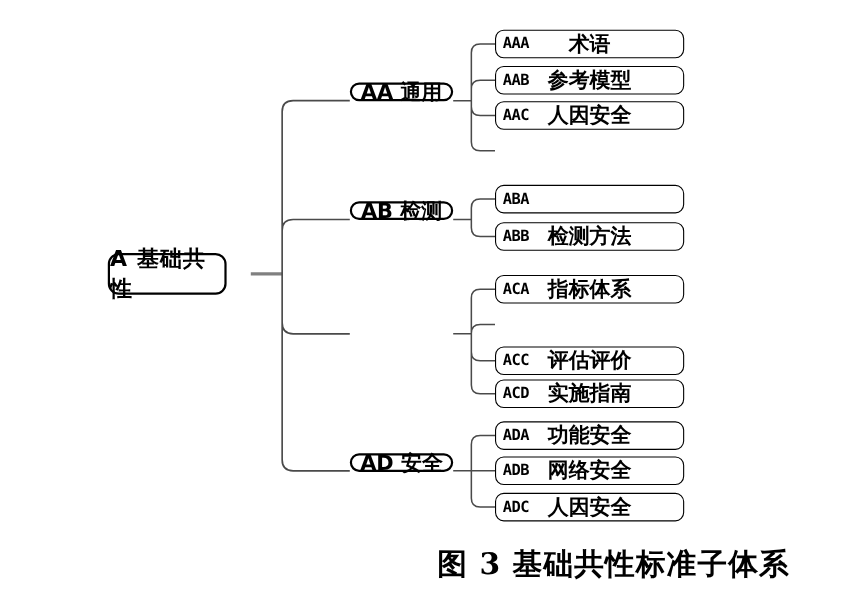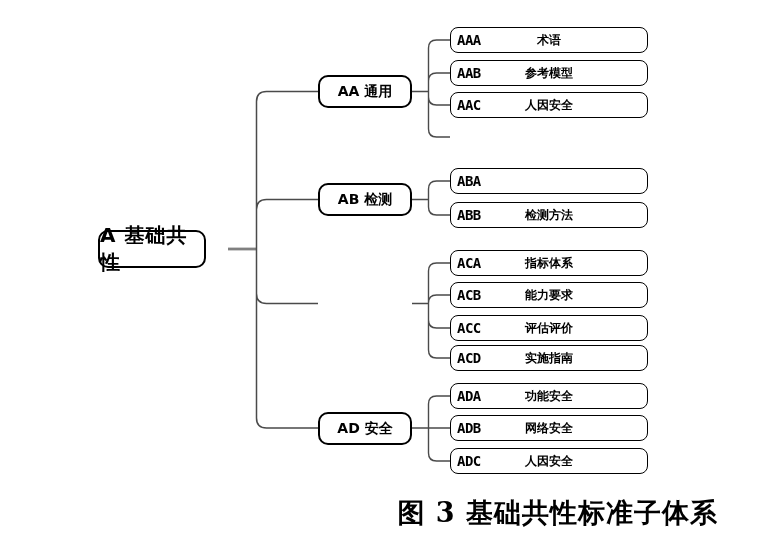--- a/index.html
+++ b/index.html
@@ -7,32 +7,32 @@
     width:768px;height:554px;background:#ffffff;position:relative;overflow:hidden;
     font-family:"DejaVu Sans","Liberation Sans",sans-serif;color:#000;
   }
   .stage{position:absolute;left:0;top:0;width:768px;height:554px;}
   svg.connectors{position:absolute;left:0;top:0;width:768px;height:554px;}
   .node{
     position:absolute;background:#ffffff;border:2px solid #000;border-radius:10px;
     display:flex;align-items:center;justify-content:center;box-sizing:border-box;
   }
   .node.root{left:98px;top:230px;width:108px;height:38px;font-size:20px;font-weight:bold;letter-spacing:1px;}
-  .node.branch{left:318px;width:94px;height:33px;font-size:14px;font-weight:bold;}
+  .node.branch{left:318px;width:94px;height:17px;font-size:19px;font-weight:bold;}
   .node.leaf{
-    left:450px;width:198px;height:26px;border-width:1.5px;border-radius:8px;
+    left:450px;width:172px;height:26px;border-width:1.5px;border-radius:8px;
   }
   .leaf .code{
     position:absolute;left:6px;top:50%;transform:translateY(-50%);
     font-family:"DejaVu Sans Mono","Liberation Mono",monospace;
     font-size:14px;font-weight:bold;letter-spacing:-0.5px;
   }
   .leaf .lab{
     position:absolute;left:0;right:0;top:50%;transform:translateY(-50%);
-    text-align:center;font-size:12px;font-weight:bold;
+    text-align:center;font-size:19px;font-weight:bold;
   }
   .caption{
     position:absolute;left:0;top:495px;width:718px;text-align:right;
     font-family:"DejaVu Serif","Liberation Serif",serif;
     font-size:27px;font-weight:bold;letter-spacing:1px;
   }
 </style>
 </head>
 <body>
 
@@ -98,24 +98,20 @@
   </div>
   <div class="node leaf" style="top:202px">
     <span class="code">ABB</span>
     <span class="lab">检测方法</span>
   </div>
 
   <div class="node leaf" style="top:250px">
     <span class="code">ACA</span>
     <span class="lab">指标体系</span>
   </div>
-  <div class="node leaf" style="top:282px">
-    <span class="code">ACB</span>
-    <span class="lab">能力要求</span>
-  </div>
   <div class="node leaf" style="top:315px">
     <span class="code">ACC</span>
     <span class="lab">评估评价</span>
   </div>
   <div class="node leaf" style="top:345px">
     <span class="code">ACD</span>
     <span class="lab">实施指南</span>
   </div>
 
   <div class="node leaf" style="top:383px">

